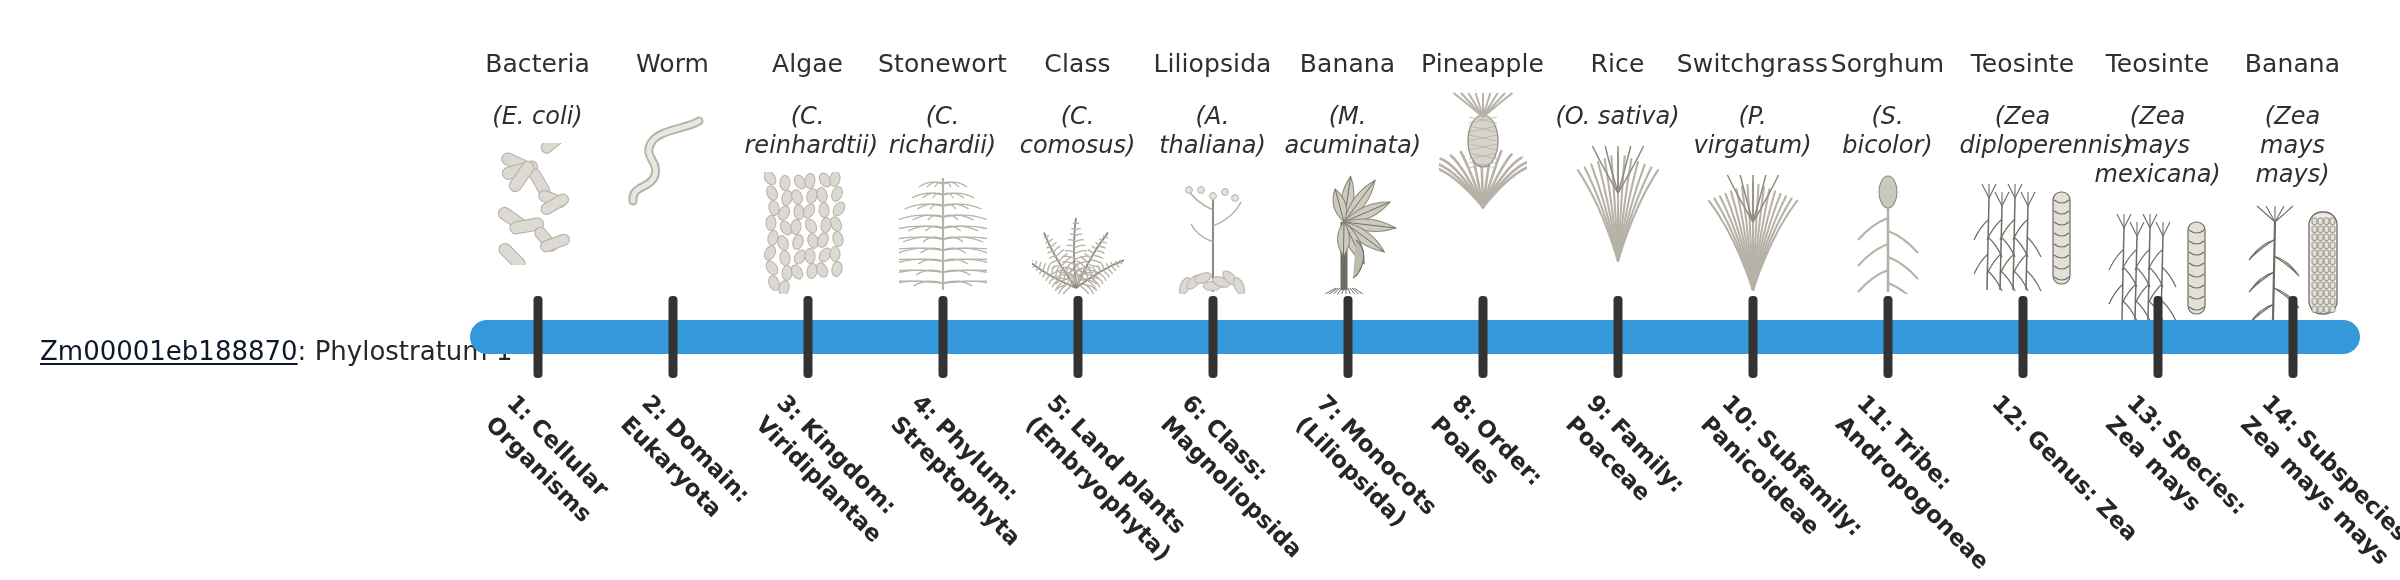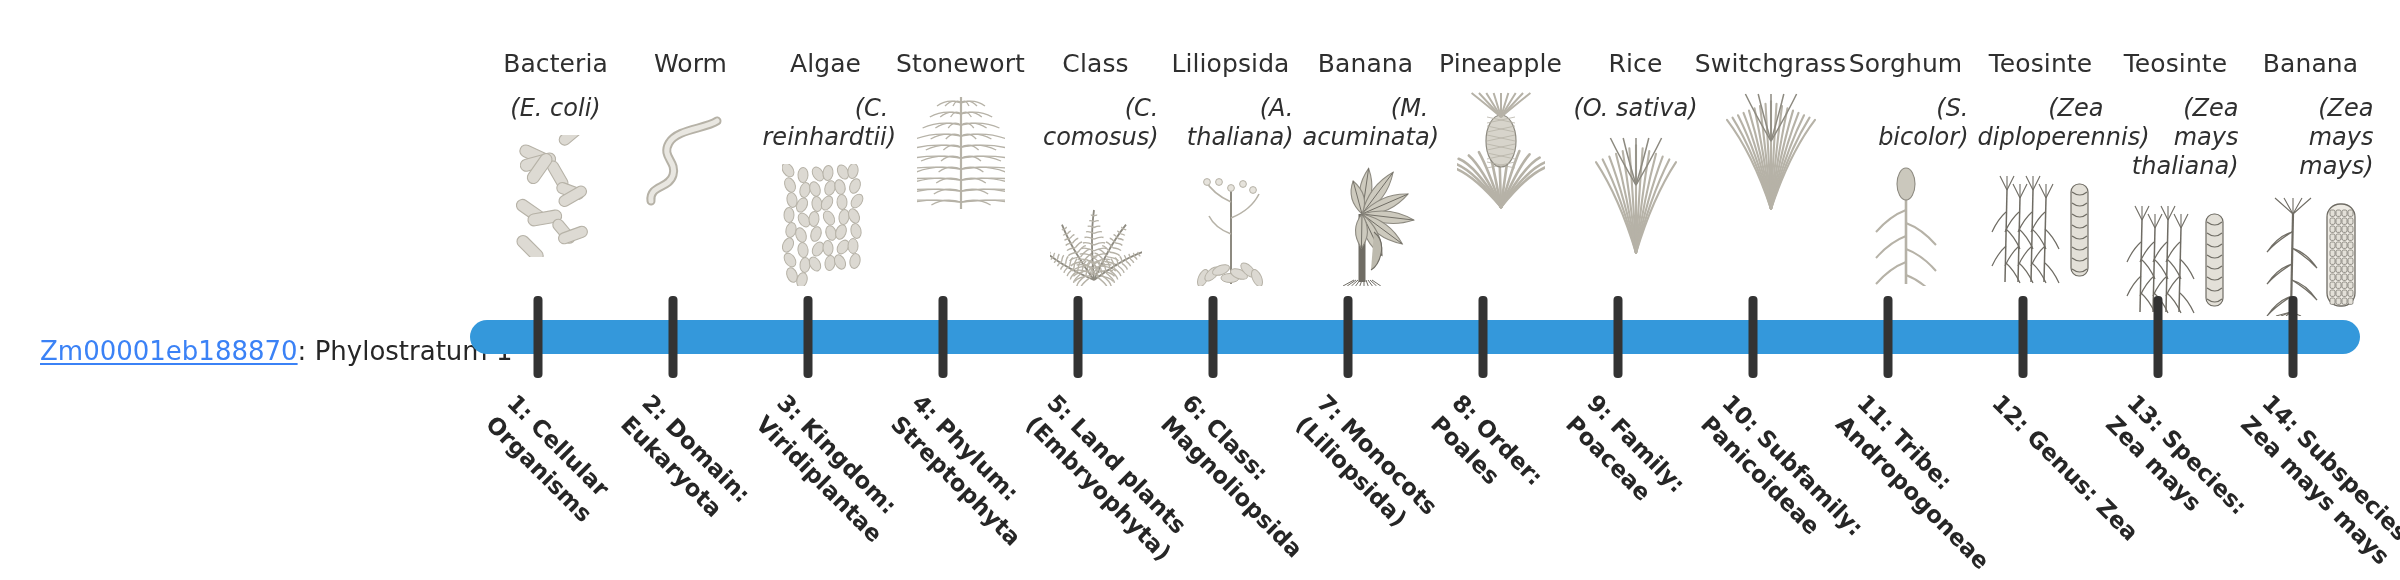--- a/index.html
+++ b/index.html
@@ -34,21 +34,21 @@
   #gene-label .gene-id {
     color: #3a8fd9;
     text-decoration: underline;
     text-underline-offset: 3px;
     cursor: pointer;
   }
 
   
   #species-row {
     position: absolute;
-    left: 488px;
+    left: 470px;
     top: 50px;
     width: 1890px;
     height: 260px;
     display: flex;
     flex-direction: row;
     align-items: flex-start;
   }
   .species-col {
     flex: 1 1 0;
     min-width: 0;
@@ -59,25 +59,25 @@
   }
   .sp-common {
     font-size: 25px;
     color: #2f2f2f;
     text-align: center;
     line-height: 1.15;
     letter-spacing: .1px;
     white-space: nowrap;
   }
   .sp-latin {
-    margin-top: 15px;
+    margin-top: 23px;
     font-size: 24px;
     font-style: italic;
     color: #2f2f2f;
-    text-align: right;
+    text-align: center;
     line-height: 1.22;
     max-width: 126px;
   }
   .sp-art {
     margin-top: 8px;
     height: 126px;
     width: 100%;
     display: flex;
     align-items: flex-end;
     justify-content: center;
@@ -144,21 +144,21 @@
       -1.6px 0 0 #ffffff, 1.6px 0 0 #ffffff,
        0 -1.6px 0 #ffffff, 0 1.6px 0 #ffffff;
   }
 </style>
 </head>
 <body>
 
 <div id="figure">
 
   <div id="gene-label">
-    <span class="gene-id" style="color: #3b82f6;">Zm00001eb188870</span><span>: </span><span>Phylostratum 1</span>
+    <span class="gene-id" style="color: #0f172a;">Zm00001eb188870</span><span>: </span><span>Phylostratum 1</span>
   </div>
 
   <div id="species-row">
       <div class="species-col">
         <div class="sp-common">Bacteria</div>
         <div class="sp-latin">(E. coli)</div>
         <div class="sp-art">
           <svg width="86" height="122" viewBox="0 0 86 122">
             <g transform="translate(10,8) rotate(25)">
               <rect x="0" y="0" width="34" height="12" rx="6" fill="#dddad3" stroke="#b6b2a7" stroke-width="1.1"></rect>
@@ -255,20 +255,21 @@
             <ellipse cx="48" cy="99" rx="5" ry="7.5" fill="#dcd9d2" stroke="#b6b2a7" stroke-width="1" transform="rotate(8 48 99)"></ellipse>
             <ellipse cx="58" cy="98" rx="5" ry="7.5" fill="#dcd9d2" stroke="#b6b2a7" stroke-width="1" transform="rotate(-25 58 98)"></ellipse>
             <ellipse cx="73" cy="97" rx="5" ry="7.5" fill="#dcd9d2" stroke="#b6b2a7" stroke-width="1" transform="rotate(12 73 97)"></ellipse>
             <ellipse cx="10" cy="111" rx="5" ry="7.5" fill="#dcd9d2" stroke="#b6b2a7" stroke-width="1" transform="rotate(-21 10 111)"></ellipse>
             <ellipse cx="20" cy="116" rx="5" ry="7.5" fill="#dcd9d2" stroke="#b6b2a7" stroke-width="1" transform="rotate(16 20 116)"></ellipse>
           </svg>
         </div>
       </div>
       <div class="species-col">
         <div class="sp-common">Stonewort</div>
+        <div class="sp-latin">(C. richardii)</div>
         <div class="sp-art">
           <svg width="88" height="124" viewBox="0 0 88 124">
             <path d="M44 120 L44 8" stroke="#b6b2a7" stroke-width="2.2" fill="none"></path>
             <path d="M44 14 Q30.799999999999997 9 20 17" stroke="#b6b2a7" stroke-width="1.3" fill="none"></path>
             <path d="M44 14 Q35.2 9 28 17" stroke="#b6b2a7" stroke-width="1.3" fill="none"></path>
             <path d="M44 14 Q39.6 9 36 17" stroke="#b6b2a7" stroke-width="1.3" fill="none"></path>
             <path d="M44 14 Q48.4 9 52 17" stroke="#b6b2a7" stroke-width="1.3" fill="none"></path>
             <path d="M44 14 Q52.8 9 60 17" stroke="#b6b2a7" stroke-width="1.3" fill="none"></path>
             <path d="M44 14 Q57.2 9 68 17" stroke="#b6b2a7" stroke-width="1.3" fill="none"></path>
             <path d="M44 25 Q26.839999999999996 20 12.799999999999997 28" stroke="#b6b2a7" stroke-width="1.3" fill="none"></path>
@@ -600,20 +601,21 @@
             <path d="M46 52.08 Q 30 24.8 20.4 4.96" stroke="#8d8a80" stroke-width="1.5" fill="none"></path>
             <path d="M46 52.08 Q 38 24.8 33.2 4.96" stroke="#8d8a80" stroke-width="1.5" fill="none"></path>
             <path d="M46 52.08 Q 46 24.8 46 4.96" stroke="#8d8a80" stroke-width="1.5" fill="none"></path>
             <path d="M46 52.08 Q 54 24.8 58.8 4.96" stroke="#8d8a80" stroke-width="1.5" fill="none"></path>
             <path d="M46 52.08 Q 62 24.8 71.6 4.96" stroke="#8d8a80" stroke-width="1.5" fill="none"></path>
           </svg>
         </div>
       </div>
       <div class="species-col">
         <div class="sp-common">Switchgrass</div>
+        <div class="sp-latin">(P. virgatum)</div>
         <div class="sp-art">
           <svg width="92" height="124" viewBox="0 0 92 124">
             <path d="M46 120 Q 27.52 64.48 2 30.9" stroke="#b6b2a7" stroke-width="2.1" fill="none" stroke-linecap="round"></path>
             <path d="M46 120 Q 29.830000000000002 64.48 7.5 28.6" stroke="#b6b2a7" stroke-width="2.1" fill="none" stroke-linecap="round"></path>
             <path d="M46 120 Q 32.14 64.48 13 26.3" stroke="#b6b2a7" stroke-width="2.1" fill="none" stroke-linecap="round"></path>
             <path d="M46 120 Q 34.45 64.48 18.5 23.9" stroke="#b6b2a7" stroke-width="2.1" fill="none" stroke-linecap="round"></path>
             <path d="M46 120 Q 36.76 64.48 24 21.6" stroke="#b6b2a7" stroke-width="2.1" fill="none" stroke-linecap="round"></path>
             <path d="M46 120 Q 39.07 64.48 29.5 19.3" stroke="#b6b2a7" stroke-width="2.1" fill="none" stroke-linecap="round"></path>
             <path d="M46 120 Q 41.38 64.48 35 17.0" stroke="#b6b2a7" stroke-width="2.1" fill="none" stroke-linecap="round"></path>
             <path d="M46 120 Q 43.69 64.48 40.5 14.7" stroke="#b6b2a7" stroke-width="2.1" fill="none" stroke-linecap="round"></path>
@@ -696,21 +698,21 @@
               <path d="M1 74 q 8 6 15 0" stroke="#6f6c64" stroke-width="1.1" fill="none"></path>
               <path d="M1 85 q 8 6 15 0" stroke="#6f6c64" stroke-width="1.1" fill="none"></path>
               <path d="M1 96 q 8 6 15 0" stroke="#6f6c64" stroke-width="1.1" fill="none"></path>
               <path d="M1 107 q 8 6 15 0" stroke="#6f6c64" stroke-width="1.1" fill="none"></path>
             </g>
           </svg>
         </div>
       </div>
       <div class="species-col">
         <div class="sp-common">Teosinte</div>
-        <div class="sp-latin">(Zea mays thaliana)</div>
+        <div class="sp-latin">(Zea mays mexicana)</div>
         <div class="sp-art">
           <svg width="104" height="124" viewBox="0 0 104 124">
             <path d="M16 120 L18 28" stroke="#6f6c64" stroke-width="1.5" fill="none"></path>
             <path d="M17 50 q -8 7 -14 20" stroke="#6f6c64" stroke-width="1.2" fill="none"></path>
             <path d="M17 67 q 8 7 14 20" stroke="#6f6c64" stroke-width="1.2" fill="none"></path>
             <path d="M17 84 q -8 7 -14 20" stroke="#6f6c64" stroke-width="1.2" fill="none"></path>
             <path d="M17 101 q 8 7 14 20" stroke="#6f6c64" stroke-width="1.2" fill="none"></path>
             <path d="M18 28 l -7 -14" stroke="#6f6c64" stroke-width="1.1" fill="none"></path>
             <path d="M18 28 l 0 -14" stroke="#6f6c64" stroke-width="1.1" fill="none"></path>
             <path d="M18 28 l 7 -14" stroke="#6f6c64" stroke-width="1.1" fill="none"></path>

